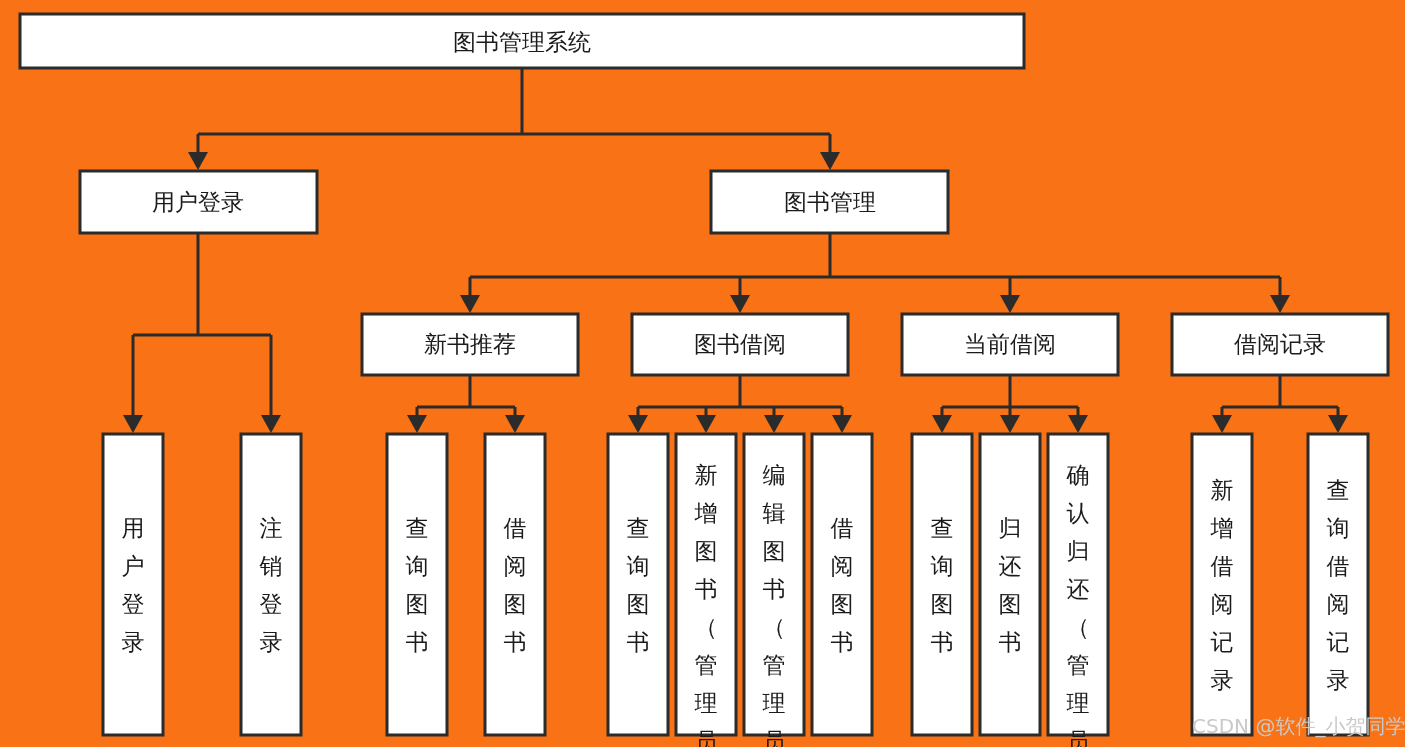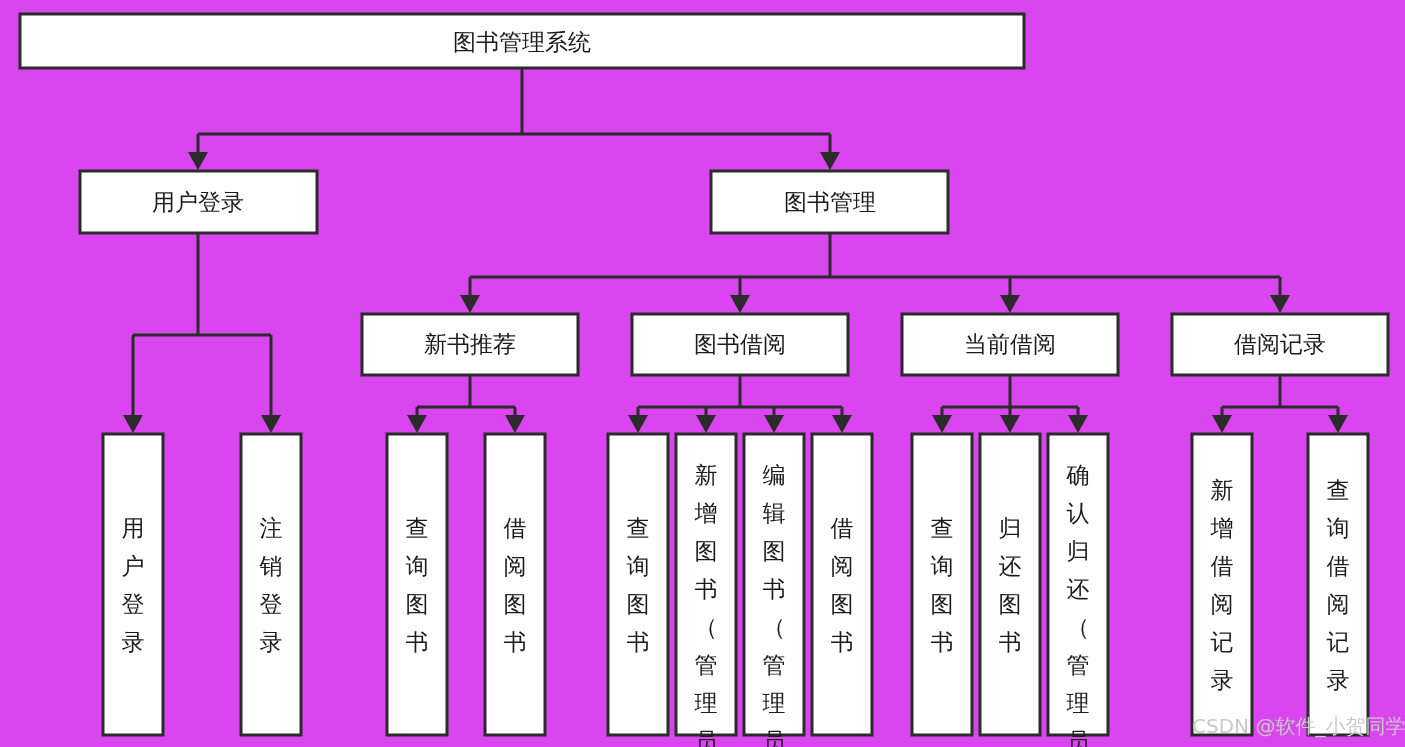--- a/index.html
+++ b/index.html
@@ -11,21 +11,21 @@
   body {
     width: 1405px;
     height: 747px;
     font-family: "DejaVu Sans", "Liberation Sans", sans-serif;
     overflow: hidden;
   }
   #diagram-root {
     position: relative;
     width: 1405px;
     height: 747px;
-    background: #d946ef;
+    background: #f97316;
   }
   svg#diagram-svg {
     position: absolute;
     left: 0;
     top: 0;
     width: 1405px;
     height: 747px;
     display: block;
   }
   .node-box {

